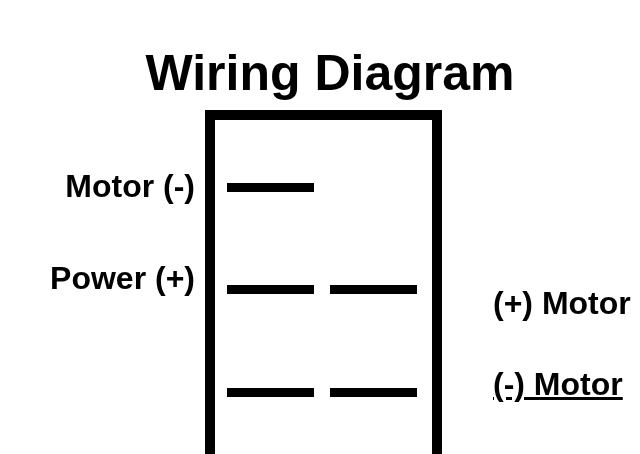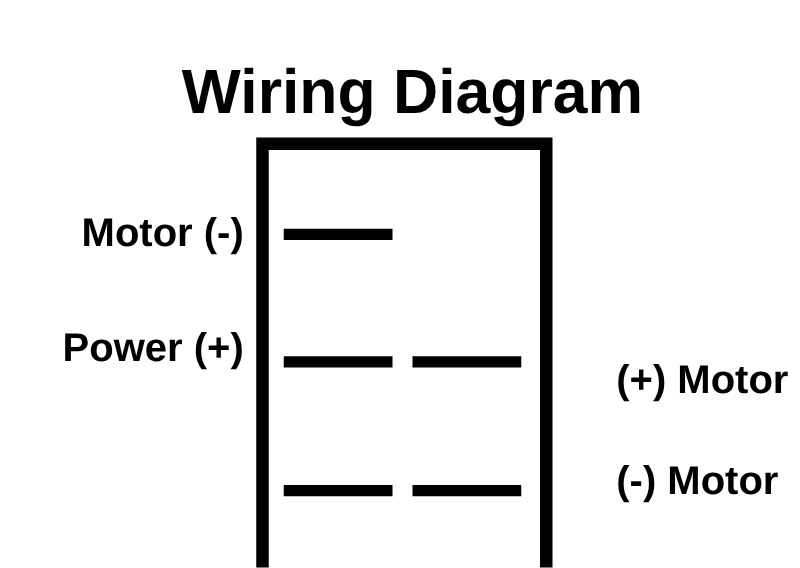--- a/index.html
+++ b/index.html
@@ -69,21 +69,21 @@
     text-align: right;
   }
   .label.side-right {
     left: 453px;
     text-align: left;
   }
   .label.left-1  { top: 128px; }
   .label.left-2  { top: 220px; }
   .label.left-3  { top: 328px; }
   .label.right-2 { top: 245px; }
-  .label.right-3 { top: 326px; }
+  .label.right-3 { top: 326px; text-decoration: underline; }
 </style>
 </head>
 <body>
 
 <div class="canvas">
 
   <div class="title">Wiring Diagram</div>
 
   <div class="switch-body"></div>
 

